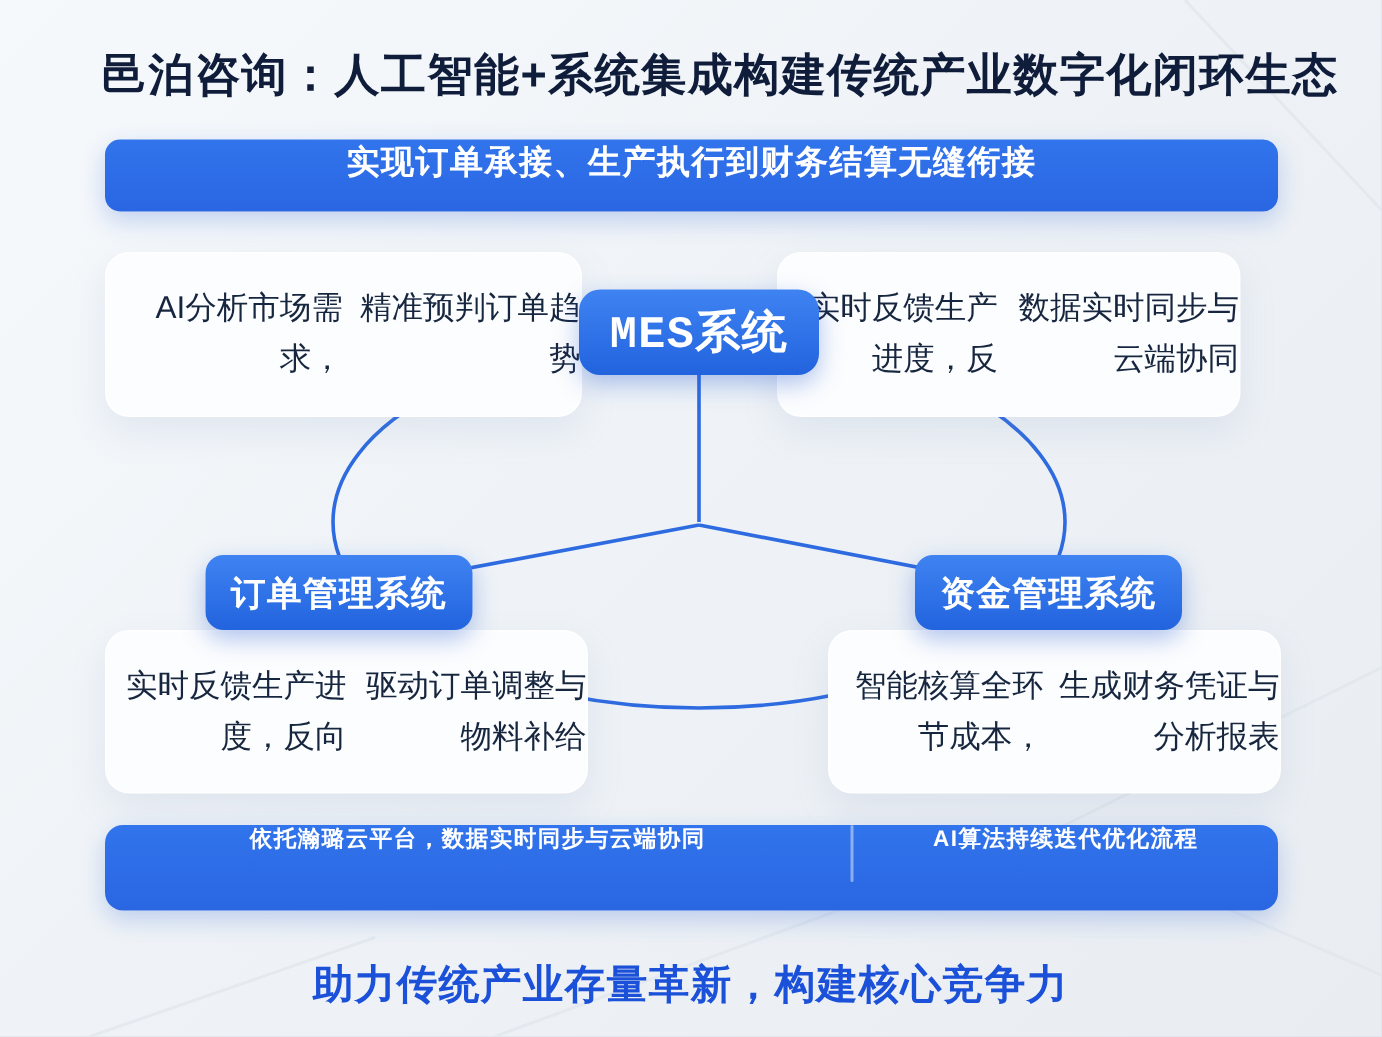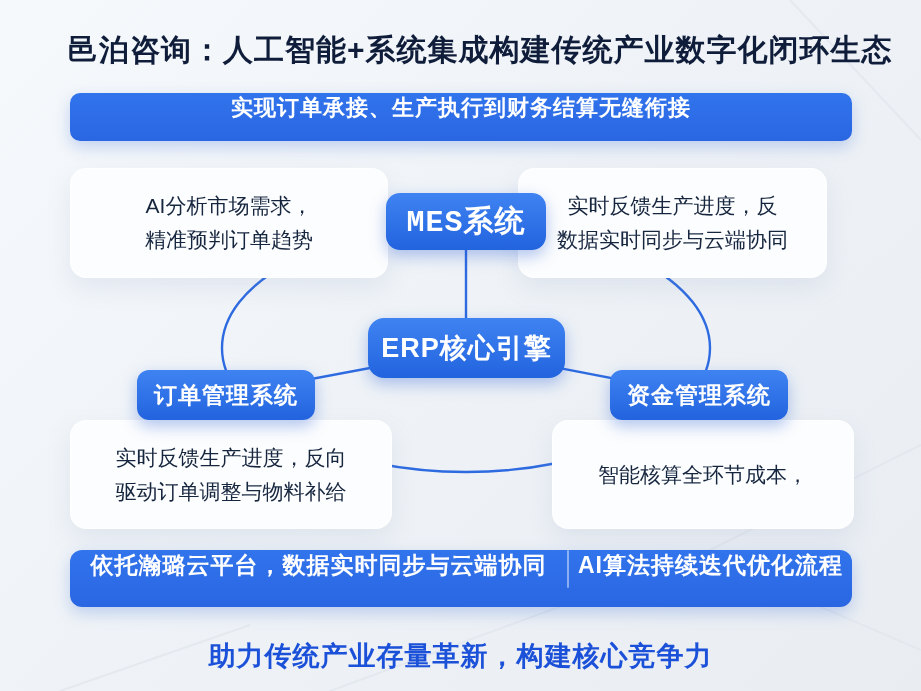--- a/index.html
+++ b/index.html
@@ -20,31 +20,31 @@
   }
   .banner{
     position:absolute;z-index:4;
     background:linear-gradient(180deg,#3174ec 0%,#2a66e2 100%);
     color:#ffffff;display:flex;align-items:flex-start;justify-content:center;
     box-shadow:0 6px 16px rgba(40,95,210,.25);
   }
   .banner.top{left:70px;top:93px;width:782px;height:48px;border-radius:10px;
     font-size:22px;font-weight:600;letter-spacing:1px;}
   .banner.bottom{left:70px;top:550px;width:782px;height:57px;border-radius:12px;
-    font-size:23px;font-weight:700;letter-spacing:1px;justify-content:flex-start;}
+    font-size:15px;font-weight:700;letter-spacing:1px;justify-content:flex-start;}
   .banner.bottom .seg-left{width:497px;display:flex;align-items:center;justify-content:center;}
   .banner.bottom .seg-right{flex:1;display:flex;align-items:center;justify-content:center;}
   .banner.bottom .divider{width:2px;height:38px;background:rgba(255,255,255,.45);border-radius:1px;}
   .card{
     position:absolute;z-index:2;
     background:#fcfdfe;border:1px solid rgba(255,255,255,.9);
     border-radius:16px;
     box-shadow:0 10px 24px rgba(120,145,185,.14);
-    display:flex;flex-direction:column;align-items:center;justify-content:center;
-    color:#17263f;font-size:21px;font-weight:500;line-height:34px;text-align:left;
+    display:flex;flex-direction:row;align-items:center;justify-content:center;
+    color:#17263f;font-size:21px;font-weight:500;line-height:34px;text-align:right;
   }
   .card.tl{left:70px;top:168px;width:316px;height:108px;}
   .card.tr{left:518px;top:168px;width:307px;height:108px;}
   .card.bl{left:70px;top:420px;width:320px;height:107px;}
   .card.br{left:552px;top:420px;width:300px;height:107px;}
   .node{
     position:absolute;z-index:3;
     background:linear-gradient(180deg,#3f83f2 0%,#2263de 100%);
     color:#fff;display:flex;align-items:center;justify-content:center;
     font-weight:700;letter-spacing:1px;
@@ -95,24 +95,24 @@
   <div class="card tr">
     <div>实时反馈生产进度，反</div>
     <div>数据实时同步与云端协同</div>
   </div>
   <div class="card bl">
     <div>实时反馈生产进度，反向</div>
     <div>驱动订单调整与物料补给</div>
   </div>
   <div class="card br">
     <div>智能核算全环节成本，</div>
+    <div>生成财务凭证与分析报表</div>
   </div>
 
   <div class="node mes">MES系统</div>
-  <div class="node erp">ERP核心引擎</div>
   <div class="node order">订单管理系统</div>
   <div class="node fund">资金管理系统</div>
 
   <div class="banner bottom">
     <div class="seg-left">
       <span>依托瀚璐云平台，数据实时同步与云端协同</span>
     </div>
     <div class="divider"></div>
     <div class="seg-right">
       <span>AI算法持续迭代优化流程</span>

